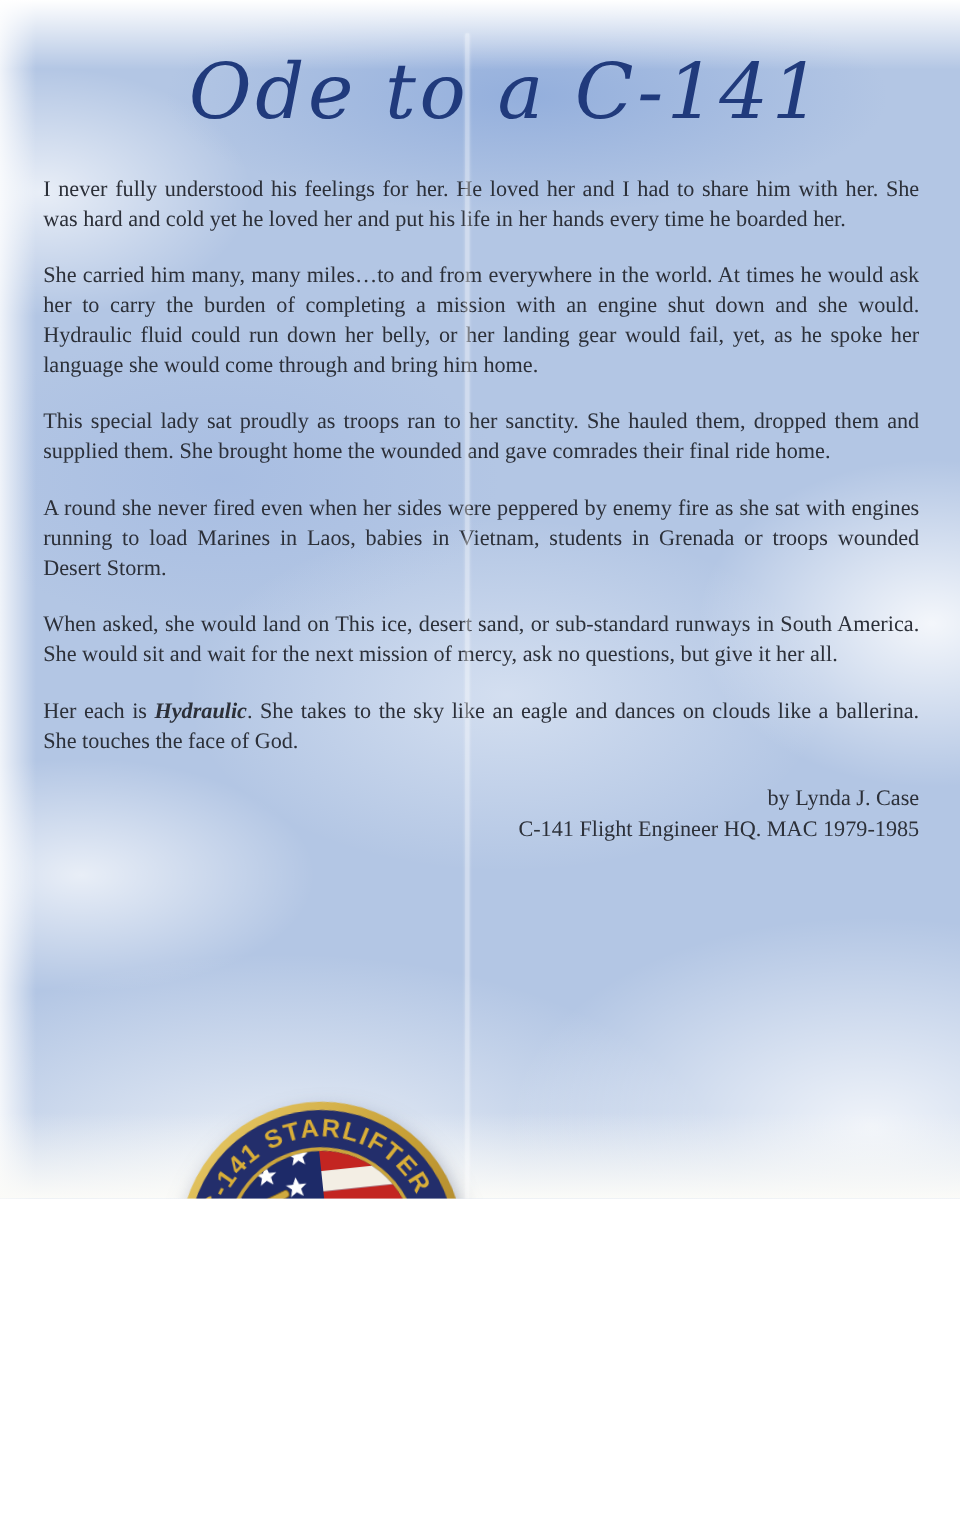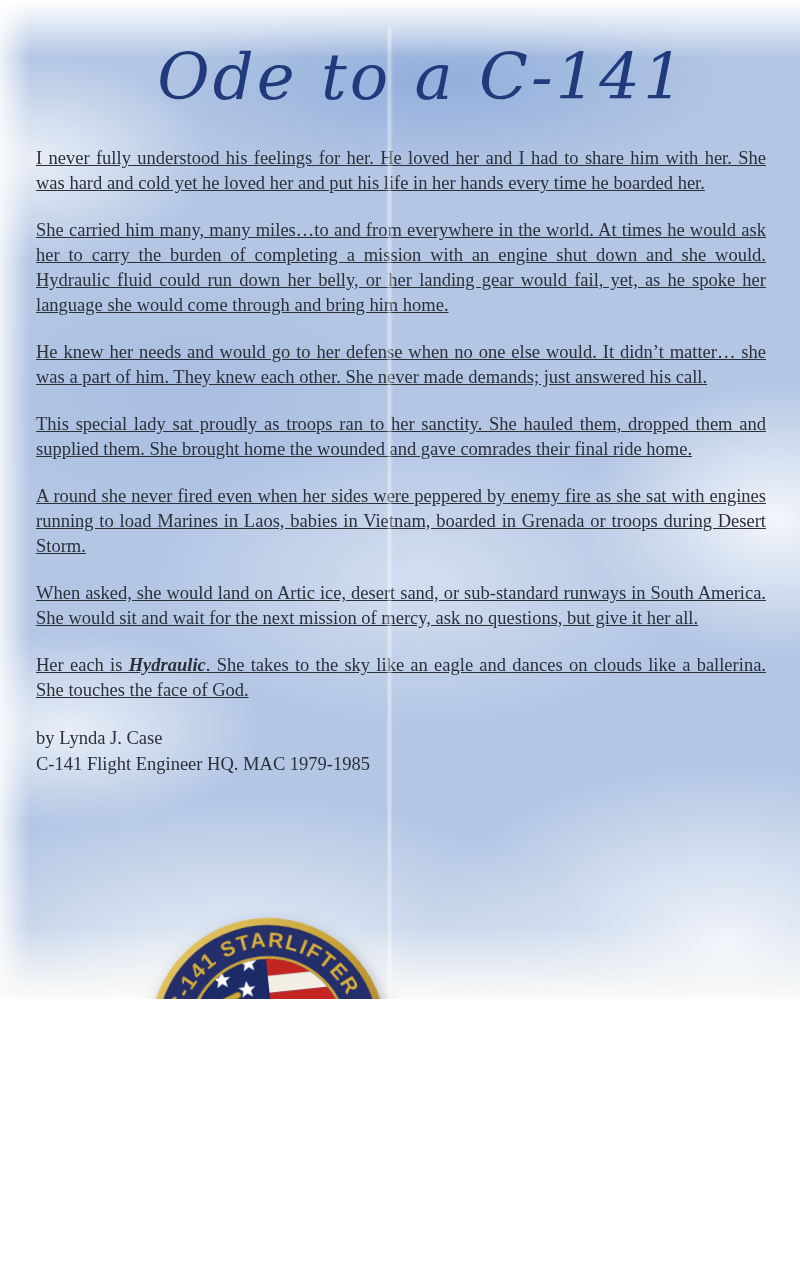--- a/index.html
+++ b/index.html
@@ -37,24 +37,24 @@
     font-style:italic;
     font-size:64px;
     letter-spacing:3px;
     color:#203a7c;
   }
   .text-col{
     position:absolute;top:146px;left:36px;width:730px;
     font-size:18.5px;line-height:25px;color:#2c3039;
     text-align:justify;
   }
-  .text-col p{margin:0 0 22px 0;text-decoration:underline;}
+  .text-col p{margin:0 0 22px 0;}
   .byline{
     margin-top:18px;
-    text-align:left;
+    text-align:right;
     font-size:18.5px;line-height:26px;color:#2c3039;
   }
   .byline div{margin:0;}
   .coin{position:absolute;z-index:2;}
   .coin svg{display:block;}
   .coin-left{left:149px;top:917px;width:238px;height:238px;transform:rotate(-6deg);filter:drop-shadow(2px 9px 9px rgba(60,72,105,.5));}
   .coin-right{left:378px;top:1014px;width:236px;height:236px;transform:rotate(-3deg);z-index:3;filter:drop-shadow(2px 9px 9px rgba(60,72,105,.5));}
   .arc-text{font-family:"Liberation Sans", sans-serif;font-weight:bold;fill:#d9ae38;}
 </style>
 </head>
@@ -62,24 +62,23 @@
 
 <div class="page">
 
   <div class="crease"></div>
 
   <div class="title">Ode to a C-141</div>
 
   <div class="text-col">
     <p>I never fully understood his feelings for her. He loved her and I had to share him with her. She was hard and cold yet he loved her and put his life in her hands every time he boarded her.</p>
     <p>She carried him many, many miles…to and from everywhere in the world.  At times he would ask her to carry the burden of completing a mission with an engine shut down and she would. Hydraulic fluid could run down her belly, or her landing gear would fail, yet, as he spoke her language she would come through and bring him home.</p>
-    <p>He knew her needs and would go to her defense when no one else would. It didn’t matter… she was a part of him. They knew each other. She never made demands; just answered his call.</p>
     <p>This special lady sat proudly as troops ran to her sanctity. She hauled them, dropped them and supplied them. She brought home the wounded and gave comrades their final ride home.</p>
-    <p>A round she never fired even when her sides were peppered by enemy fire as she sat with engines running to load Marines in Laos, babies in Vietnam, boarded in Grenada or troops during Desert Storm.</p>
-    <p>When asked, she would land on Artic ice, desert sand, or sub-standard runways in South America.  She would sit and wait for the next mission of mercy, ask no questions, but give it her all.</p>
+    <p>A round she never fired even when her sides were peppered by enemy fire as she sat with engines running to load Marines in Laos, babies in Vietnam, students in Grenada or troops wounded Desert Storm.</p>
+    <p>When asked, she would land on This ice, desert sand, or sub-standard runways in South America.  She would sit and wait for the next mission of mercy, ask no questions, but give it her all.</p>
     <p><span>Her each is </span><b><i>Hydraulic</i></b><span>.  She takes to the sky like an eagle and dances on clouds like a ballerina.  She touches the face of God.</span></p>
 
     <div class="byline">
       <div>by Lynda J. Case</div>
       <div>C-141 Flight Engineer HQ. MAC 1979-1985</div>
     </div>
   </div>
 
   <div class="coin coin-left">
     <svg width="238" height="238" viewBox="-119 -119 238 238">

